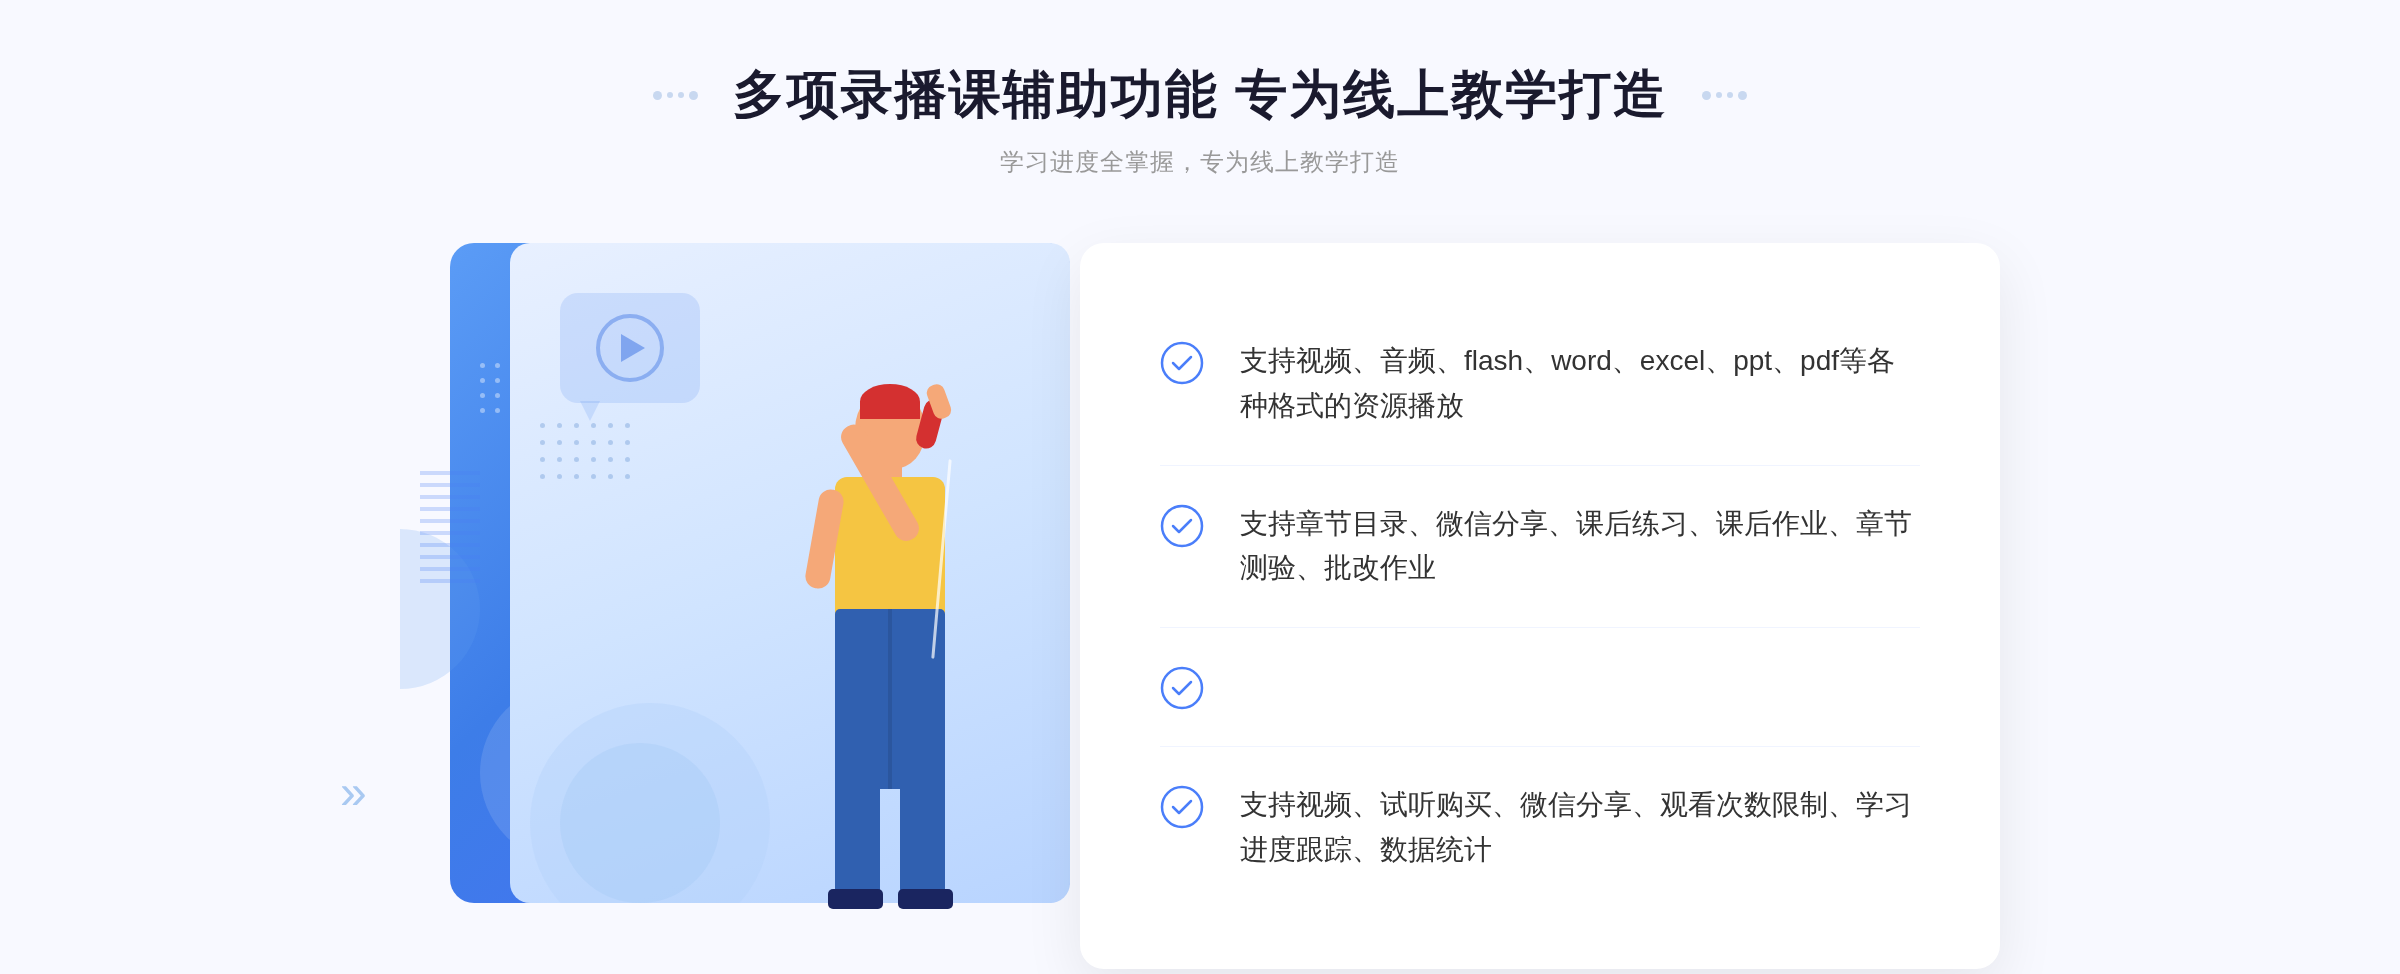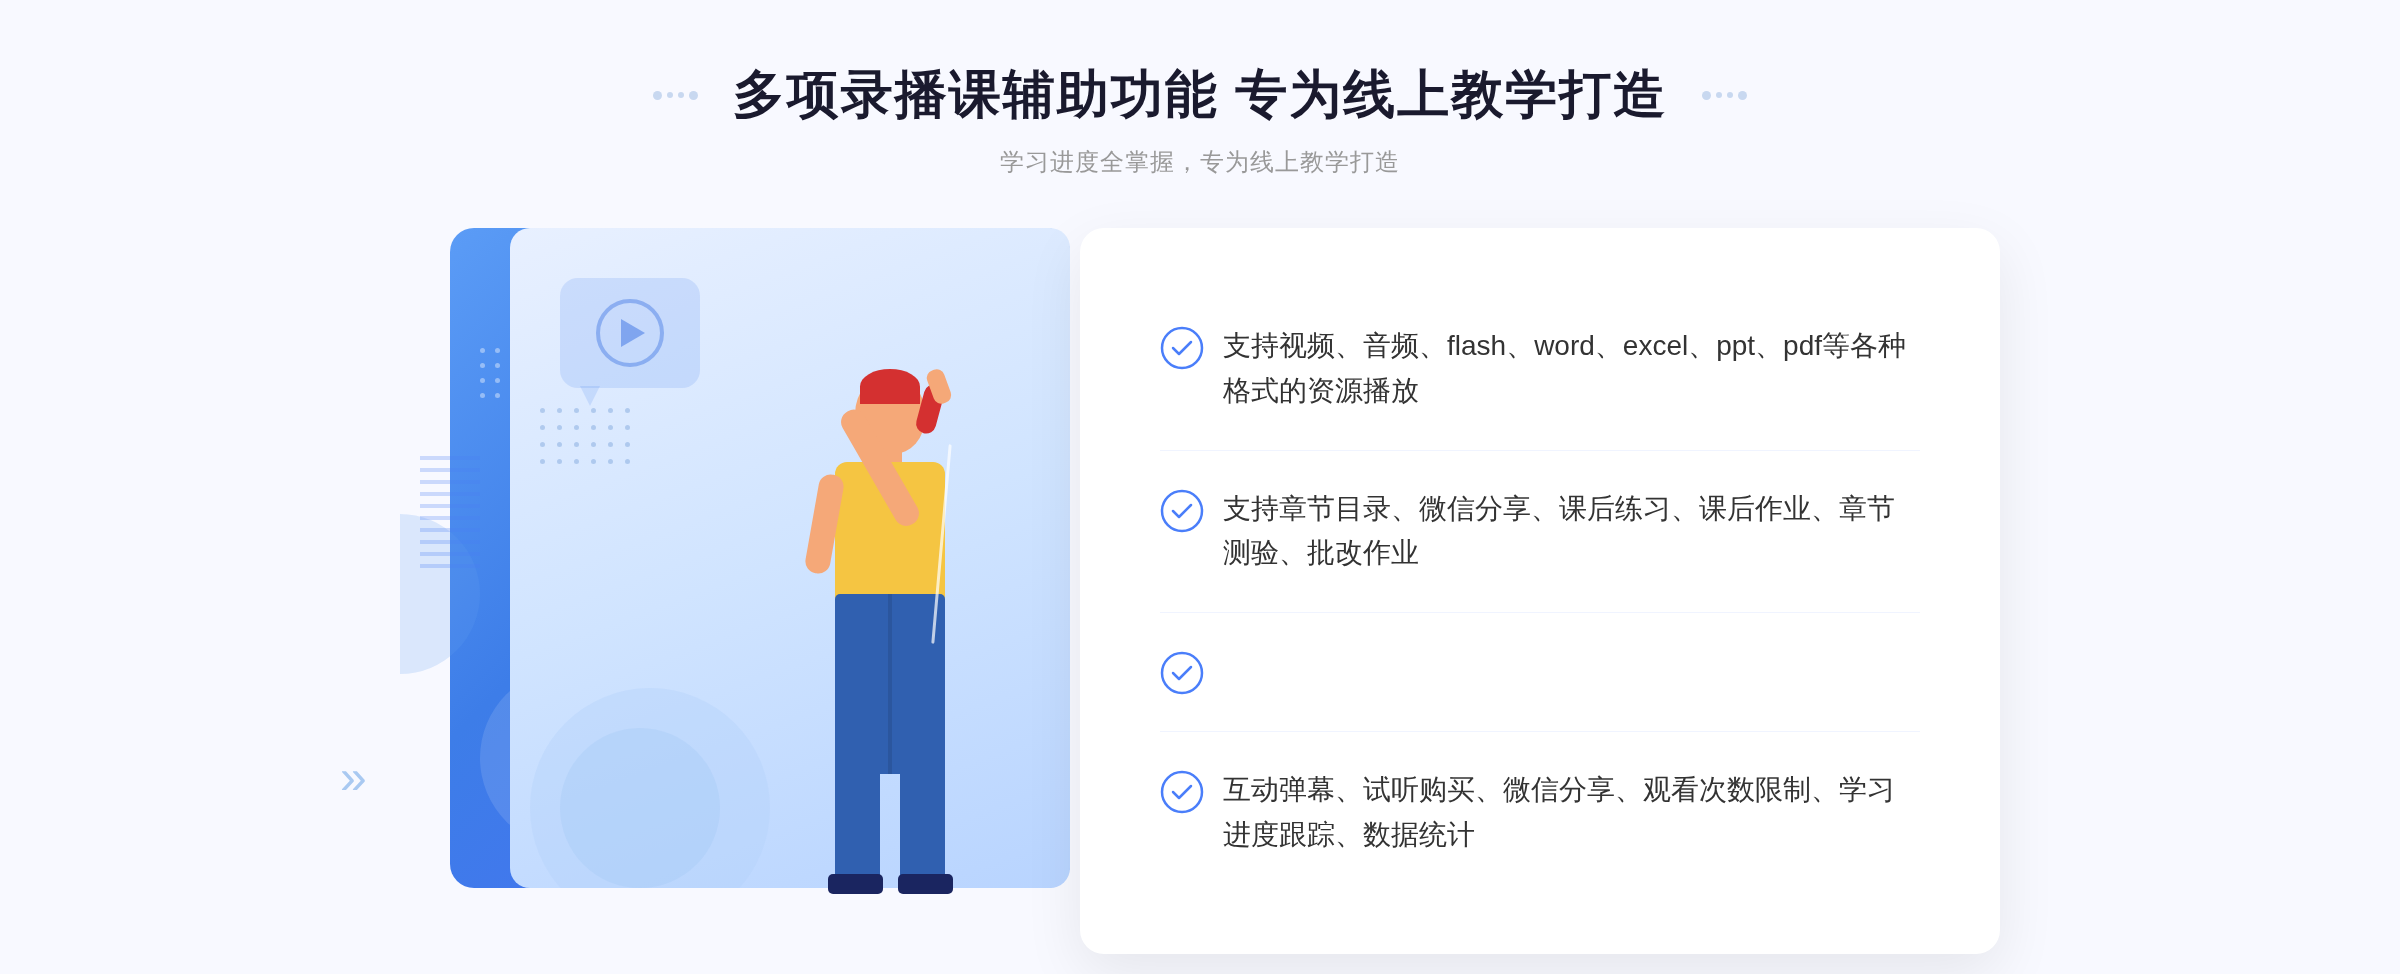--- a/index.html
+++ b/index.html
@@ -24,21 +24,21 @@
       position: relative;
       display: flex;
       flex-direction: column;
       align-items: center;
       padding-top: 60px;
     }
 
     
     .header-section {
       text-align: center;
-      margin-bottom: 50px;
+      margin-bottom: 65px;
       position: relative;
       z-index: 2;
     }
 
     .header-decoration {
       display: flex;
       align-items: center;
       justify-content: center;
       gap: 20px;
     }
@@ -106,21 +106,21 @@
       box-shadow: 0 20px 60px rgba(0,0,0,0.08);
       position: relative;
       margin-left: -20px;
       z-index: 1;
       min-height: 660px;
     }
 
     .feature-item {
       display: flex;
       align-items: flex-start;
-      gap: 19px;
+      gap: 36px;
       padding: 36px 0;
       border-bottom: 1px solid #f0f4ff;
     }
 
     .feature-item:last-child {
       border-bottom: none;
     }
 
     .check-icon {
       width: 44px;
@@ -371,20 +371,20 @@
         </div>
       </div>
 
       <div class="feature-item">
         <div class="check-icon">
           <svg viewBox="0 0 44 44" fill="none" xmlns="http://www.w3.org/2000/svg">
             <circle cx="22" cy="22" r="20" stroke="#4a7efa" stroke-width="2.5"></circle>
             <path d="M13 22L19 28L31 16" stroke="#4a7efa" stroke-width="2.5" stroke-linecap="round" stroke-linejoin="round"></path>
           </svg>
         </div>
-        <span class="feature-text">互动弹幕、试听购买、微信分享、观看次数限制、学习进度跟踪、数据统计</span>
+        <span class="feature-text">支持视频、试听购买、微信分享、观看次数限制、学习进度跟踪、数据统计</span>
       </div>
 
     </div>
 
   </div>
 
 </div>
 
 </body></html>

